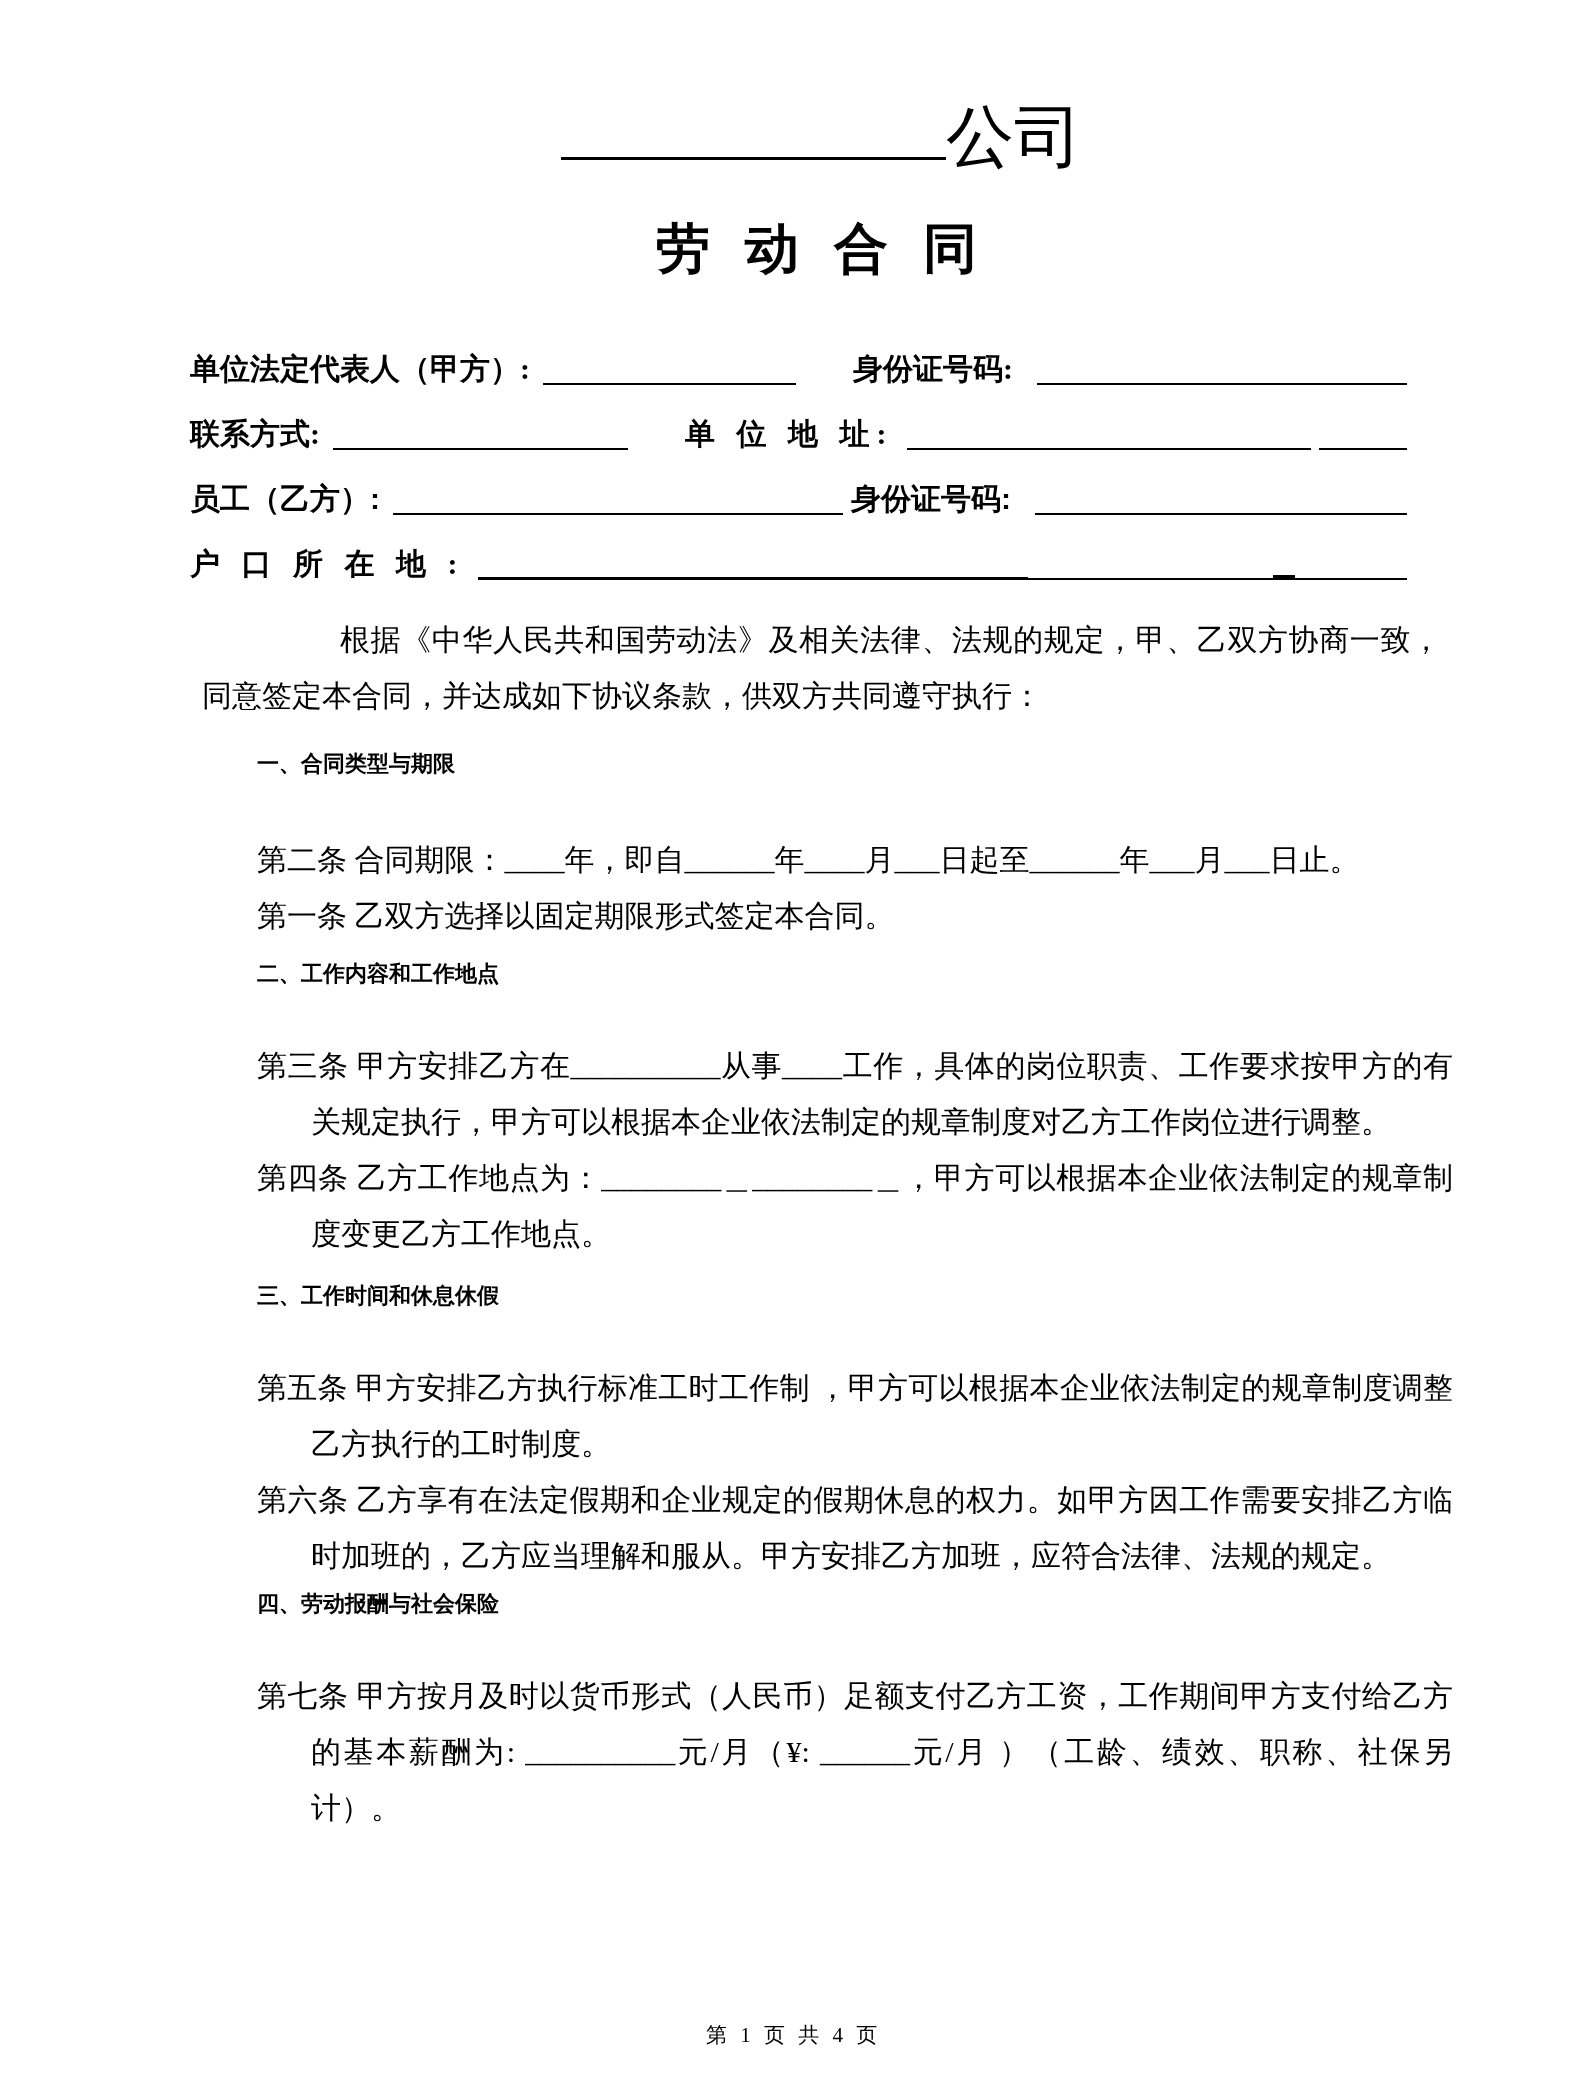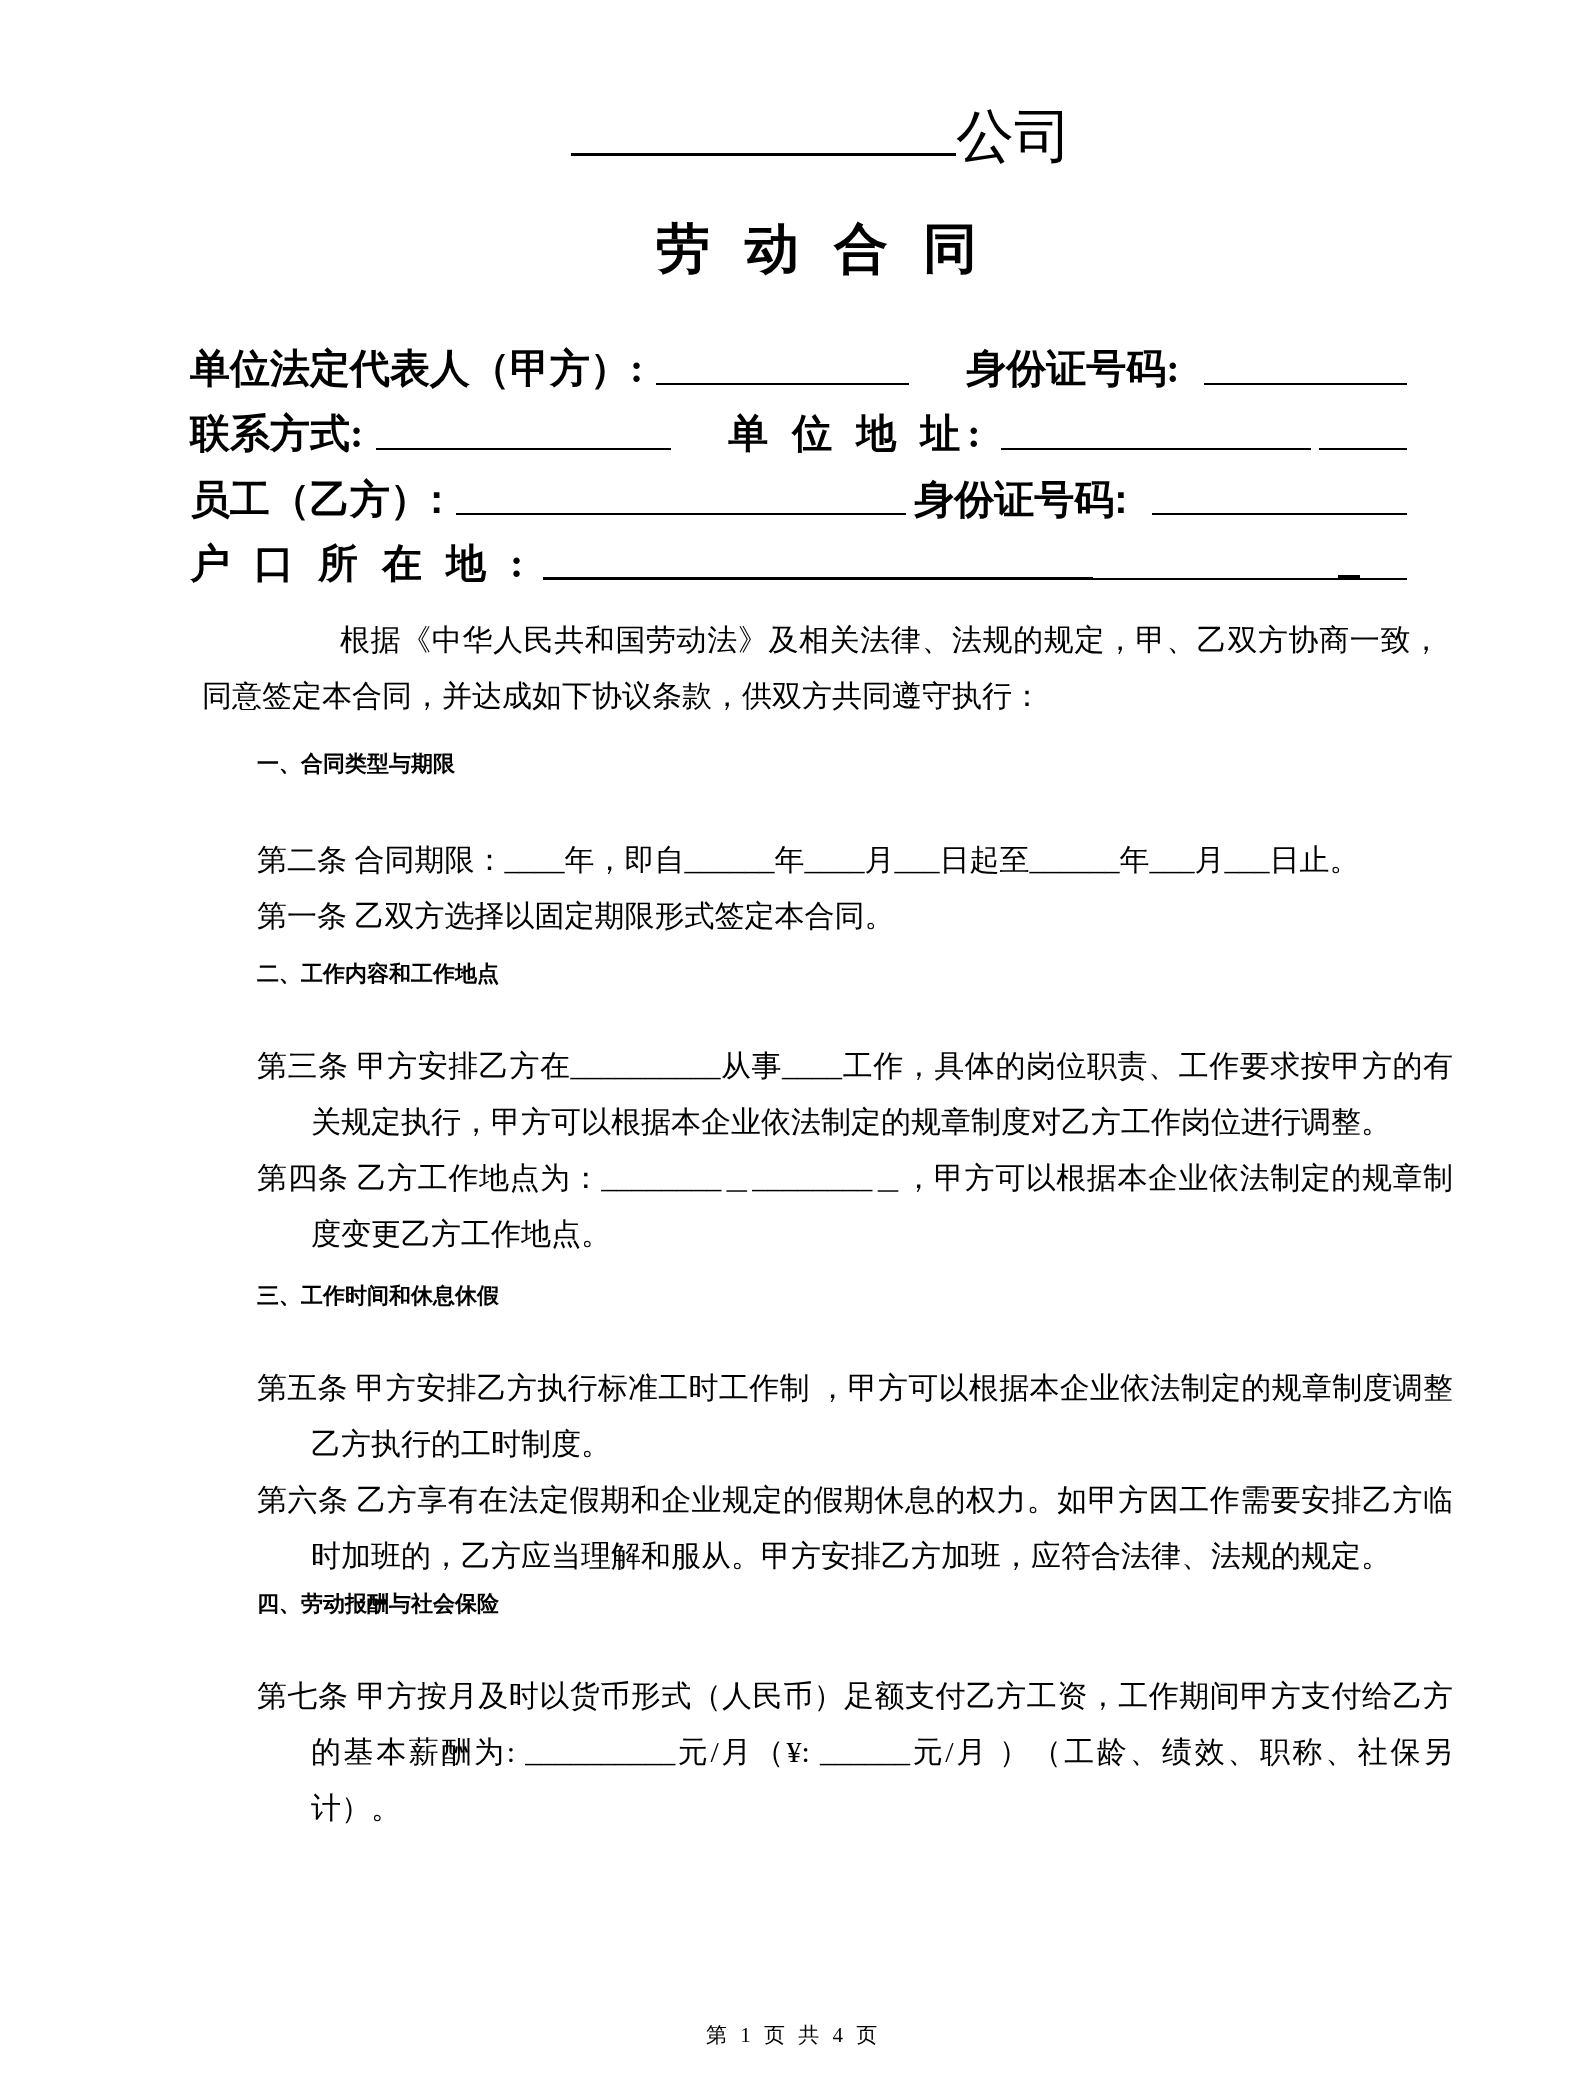--- a/index.html
+++ b/index.html
@@ -8,21 +8,21 @@
     width:1587px;height:2075px;
     background:#ffffff;color:#000;
     box-sizing:border-box;
     padding:93px 134px 0 190px;
     font-family:"Liberation Serif","DejaVu Serif",serif;
     overflow:hidden;
   }
   
   .header{text-align:center;}
   .company-line{
-    line-height:88px;font-size:58px;
+    line-height:88px;font-size:68px;
     font-family:"Liberation Serif","DejaVu Serif",serif;
   }
   .blank{display:inline-block;border-bottom:2px solid #000;}
   .company-blank{width:385px;border-bottom-width:3px;vertical-align:baseline;height:8px;}
   .doc-title{
     margin:36px 0 0 0;
     font-size:54px;font-weight:bold;line-height:62px;
     letter-spacing:10px;
     font-family:"Liberation Sans","DejaVu Sans",sans-serif;
   }
@@ -30,21 +30,21 @@
     margin-top:44px;
     font-size:23px;font-weight:bold;line-height:30px;
     font-family:"Liberation Sans","DejaVu Sans",sans-serif;
   }
   .contract-no .blank{width:95px;height:4px;margin-right:14px;}
   
   .party-lines{margin-top:66px;padding-right:46px;}
   .fline{
     display:flex;align-items:flex-end;
     height:42px;margin-bottom:23px;
-    font-size:40px;line-height:36px;
+    font-size:30px;line-height:36px;
   }
   .lbl{white-space:nowrap;font-weight:600;}
   .lbl-strong{
     white-space:nowrap;font-weight:700;
     font-family:"Liberation Sans","DejaVu Sans",sans-serif;
   }
   .sp{letter-spacing:7px;}
   .fblank{height:9px;margin-bottom:2px;border-bottom:2px solid #000;}
   .grow{flex:1 1 auto;}
   .g13{width:13px;flex:0 0 auto;}

